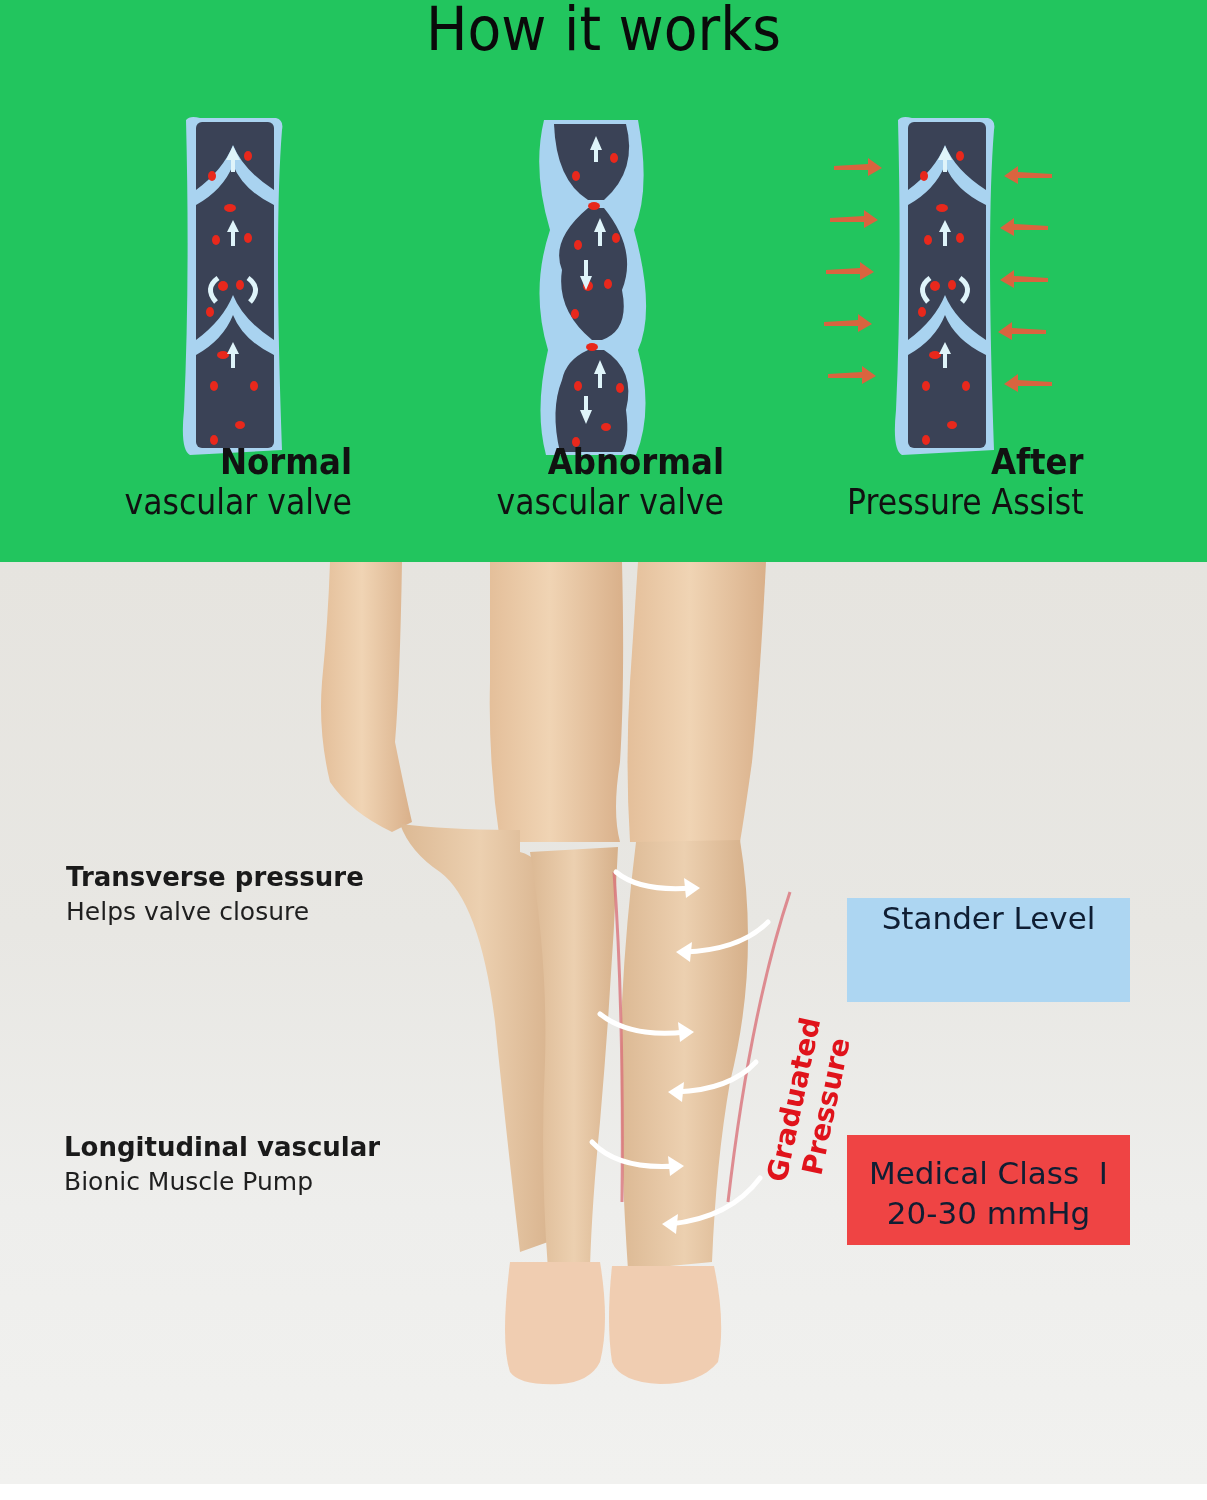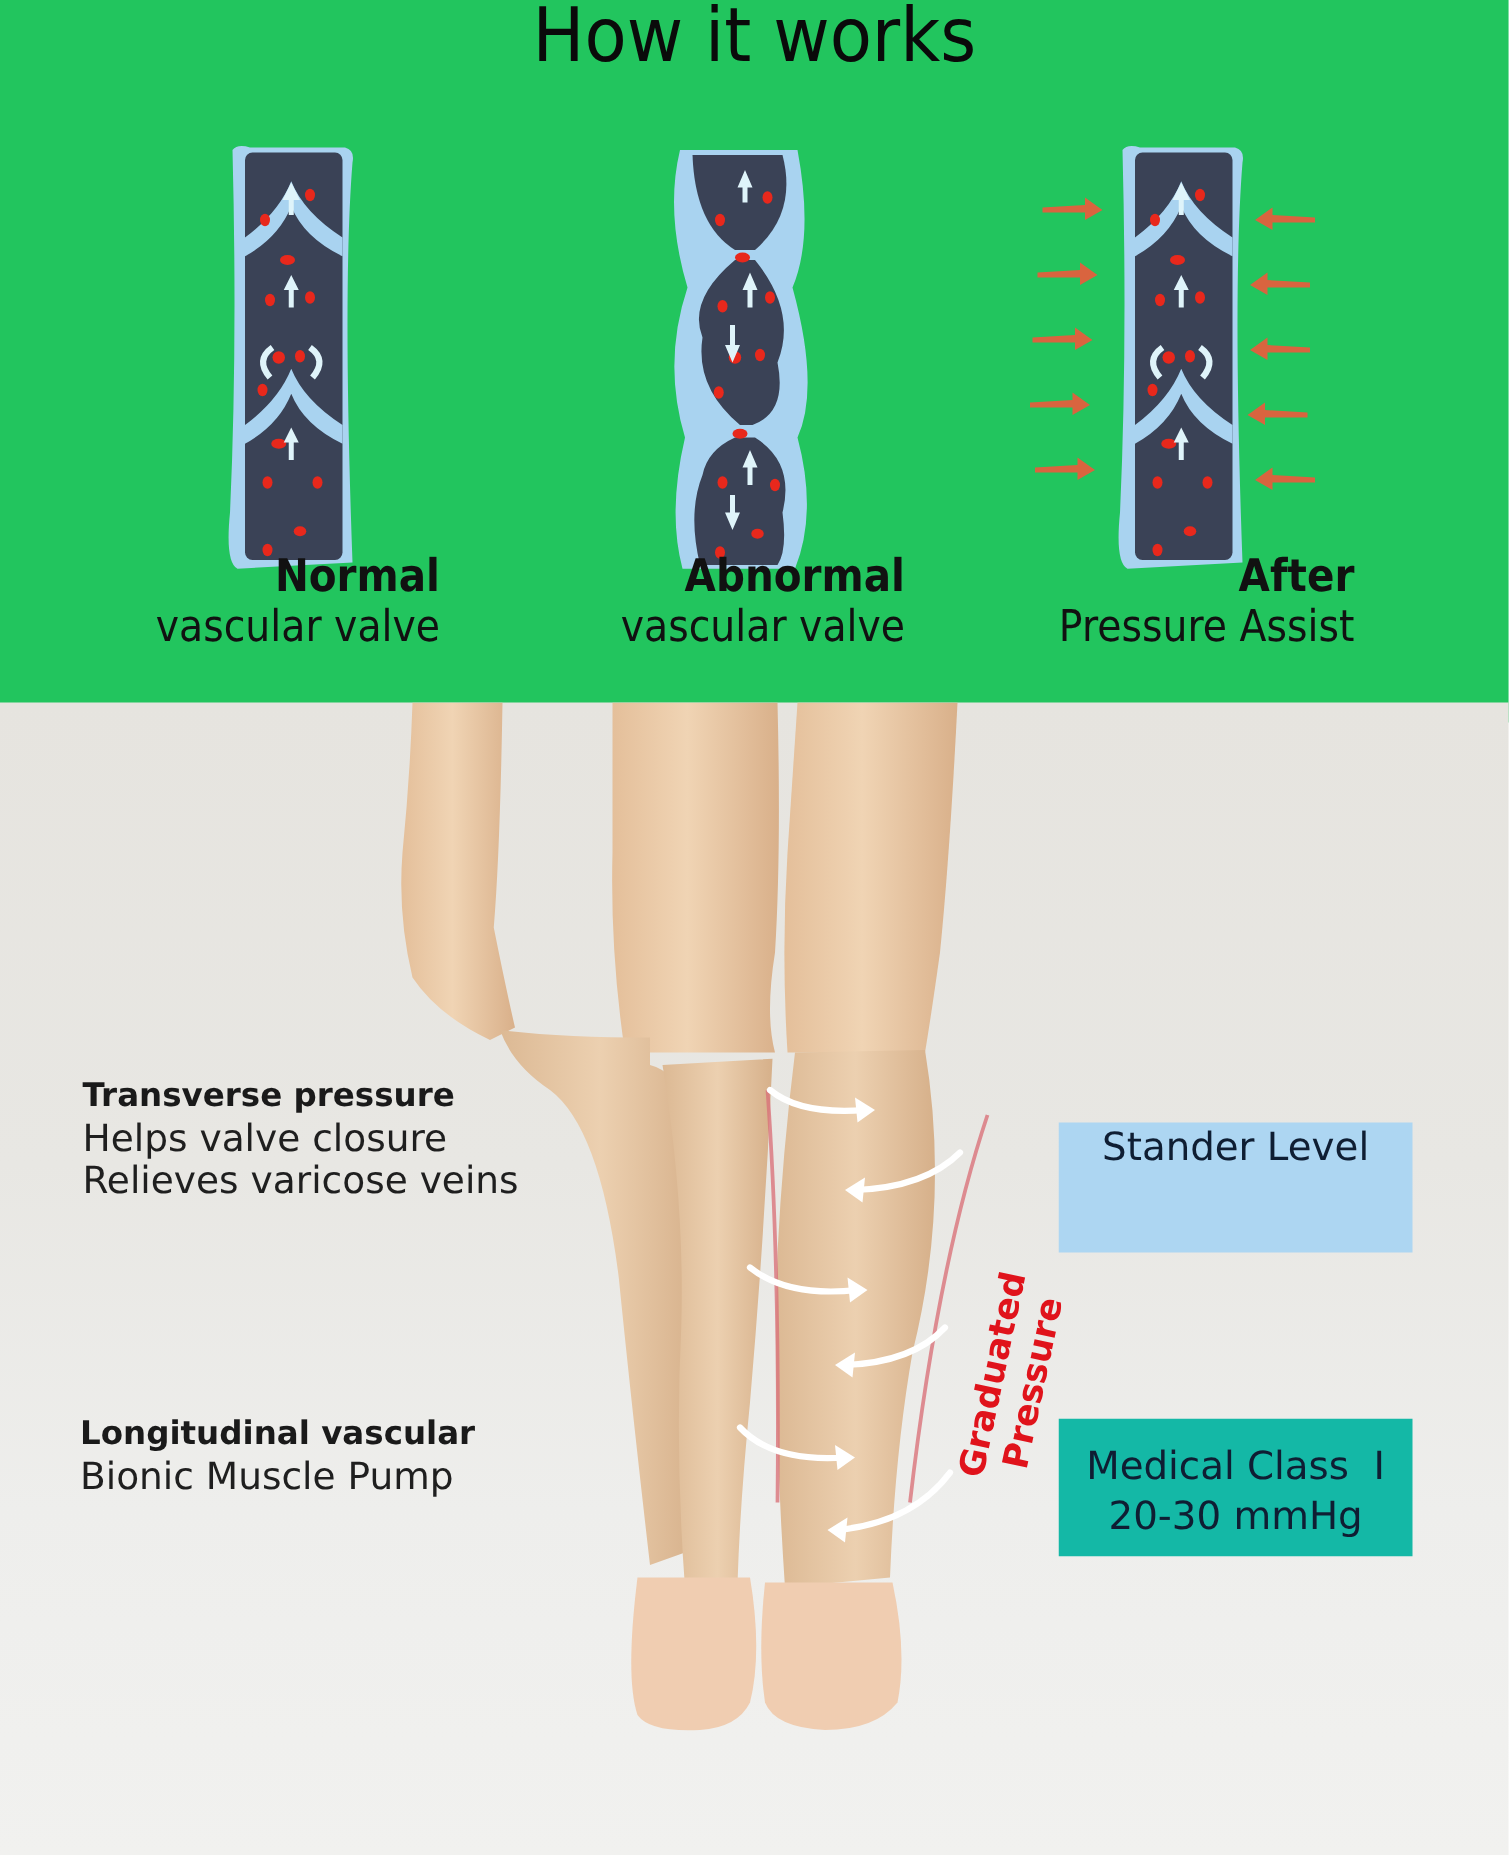--- a/index.html
+++ b/index.html
@@ -13,26 +13,26 @@
   .panel svg { display: block; }
   .caption { position: absolute; top: 442px; text-align: right; line-height: 40px; }
   .caption .b { font-size: 36px; font-weight: bold; color: #111; transform: scaleX(0.9); display: block; }
   .caption .n { font-size: 35px; font-weight: normal; color: #111; transform: scaleX(0.9); display: block; }
 
   .bottom { position: absolute; left: 0; top: 562px; width: 1207px; height: 922px;
             background: linear-gradient(180deg, #e6e4df 0%, #e8e7e3 40%, #eeeeec 70%, #f1f1ef 100%); }
 
   .text-block { position: absolute; left: 66px; }
   .text-block .h { font-size: 26px; font-weight: bold; color: #1a1a1a; line-height: 36px; }
-  .text-block .l { font-size: 30px; color: #1f1f1f; line-height: 33px; }
+  .text-block .l { font-size: 25px; color: #1f1f1f; line-height: 33px; }
 
   .badge { position: absolute; left: 847px; width: 283px; height: 104px; text-align: center;
            font-size: 31px; line-height: 40px; color: #0f1e33; padding-top: 0; }
   .badge.light { top: 898px; background: #add6f2; }
-  .badge.dark { top: 1135px; height: 110px; background: #14b8a6; padding-top: 18px; }
+  .badge.dark { top: 1135px; height: 110px; background: #ef4444; padding-top: 18px; }
 
   .grad-label { position: absolute; left: 660px; top: 1070px; width: 300px; text-align: center;
                 font-size: 28px; font-weight: bold; color: #e0131b; transform: rotate(-78deg);
                 transform-origin: center center; }
 </style>
 </head>
 <body>
 
 <div class="top">
   <div class="title">How it works</div>
@@ -204,21 +204,20 @@
       <polygon points="694,470 678,460 680,480"></polygon>
       <polygon points="668,530 684,520 682,540"></polygon>
       <polygon points="684,604 668,594 670,614"></polygon>
       <polygon points="662,662 678,652 676,672"></polygon>
     </g>
   </svg>
 
   <div class="text-block" style="top:297px;">
     <div class="h">Transverse pressure</div>
     <div class="l">Helps valve closure</div>
-    <div class="l">Relieves varicose veins</div>
   </div>
 
   <div class="text-block" style="top:567px;left:64px;">
     <div class="h">Longitudinal vascular</div>
     <div class="l">Bionic Muscle Pump</div>
   </div>
 </div>
 
 <div class="grad-label">Graduated Pressure</div>
 

